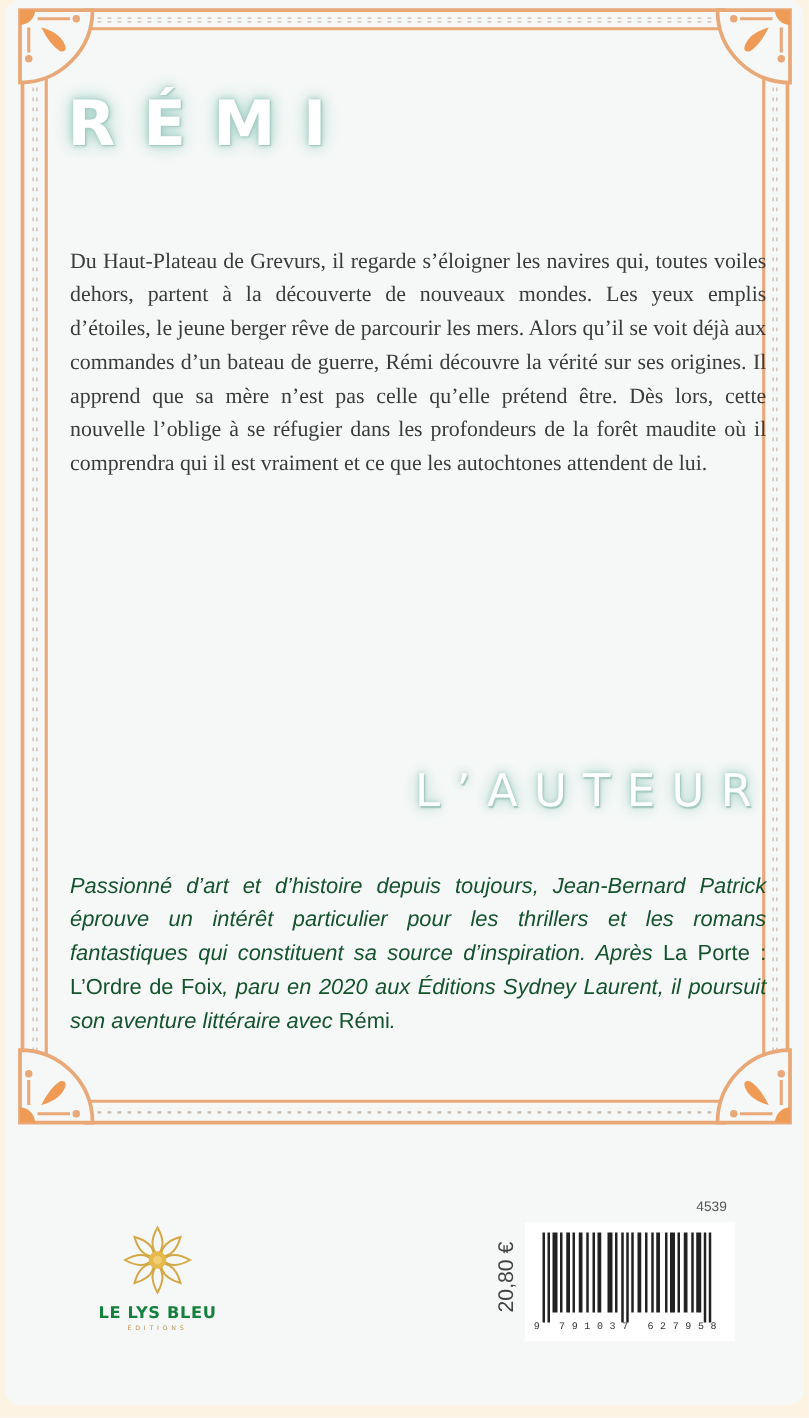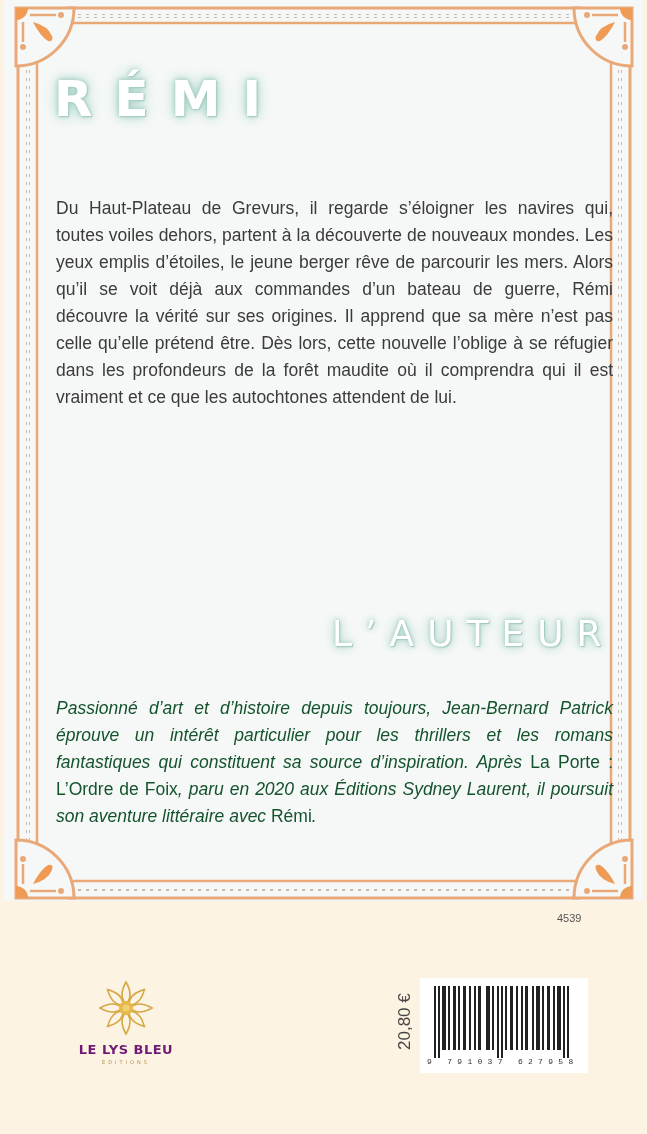--- a/index.html
+++ b/index.html
@@ -3,22 +3,23 @@
 <meta charset="utf-8">
 <style>
   html, body { margin: 0; padding: 0; }
   body {
     width: 647px; height: 1134px; overflow: hidden;
     background: #fdf3e2;
     font-family: "Liberation Sans", sans-serif;
     position: relative;
   }
   .page {
-    position: absolute; left: 4px; top: 0; width: 639px; height: 901px;
+    position: absolute; left: 4px; top: 0; width: 639px; height: 1124px;
     background: #f6f8f7;
+    border-radius: 12px;
   }
   .frame {
     position: absolute; left: 8px; top: 4px; width: 624px; height: 904px;
   }
   .frame svg { position: absolute; left: 0; top: 0; }
   .title-remi {
     position: absolute; left: 50px; top: 70px;
     font-family: "DejaVu Sans", sans-serif; font-weight: bold;
     font-size: 50px; letter-spacing: 22px; color: #ffffff;
     text-shadow: 0 0 4px #9fc9bf, 0 0 10px #a9d3c9, 0 0 18px #c3e3dc, 1px 1px 1px #9bbfb6;
@@ -26,40 +27,40 @@
   .title-auteur {
     position: absolute; left: 328px; top: 613px;
     font-family: "DejaVu Sans", sans-serif; font-weight: normal;
     font-size: 36px; letter-spacing: 13px; color: #ffffff;
     text-shadow: 0 0 4px #9fc9bf, 0 0 10px #a9d3c9, 0 0 16px #c3e3dc, 1px 1px 1px #9bbfb6;
   }
   .synopsis {
     position: absolute; left: 52px; top: 195px; width: 557px;
     font-size: 17.5px; line-height: 27px; color: #3b3b3b; text-align: justify;
   }
-  .synopsis p { margin: 0; }
+  .synopsis p { margin: 0; font-family: Liberation Serif, serif; }
   .bio {
     position: absolute; left: 52px; top: 695px; width: 557px;
     font-size: 17.5px; line-height: 27px; color: #14532d; text-align: justify;
     font-style: italic;
   }
   .bio .up { font-style: normal; }
   .logo {
     position: absolute; left: 72px; top: 980px; width: 100px; text-align: center;
   }
   .logo-name {
     font-family: "DejaVu Sans", sans-serif; font-weight: bold; font-size: 13px;
-    color: #701a75; letter-spacing: 0.5px; margin-top: 2px;
+    color: #15803d; letter-spacing: 0.5px; margin-top: 2px;
   }
   .logo-sub {
     font-family: "DejaVu Sans", sans-serif; font-size: 5px; letter-spacing: 3px;
     color: #b79352; margin-top: 2px;
   }
   .isbn-code {
-    position: absolute; left: 553px; top: 912px; font-size: 11px; color: #555;
+    position: absolute; left: 553px; top: 960px; font-size: 11px; color: #555;
   }
   .barcode-box {
     position: absolute; left: 416px; top: 978px; width: 168px; height: 95px;
     background: #ffffff;
   }
   .price {
     position: absolute; left: 391px; top: 1050px; transform-origin: 0 0;
     transform: rotate(-90deg); font-size: 17px; color: #444; white-space: nowrap;
   }
   .barcode-digits {

